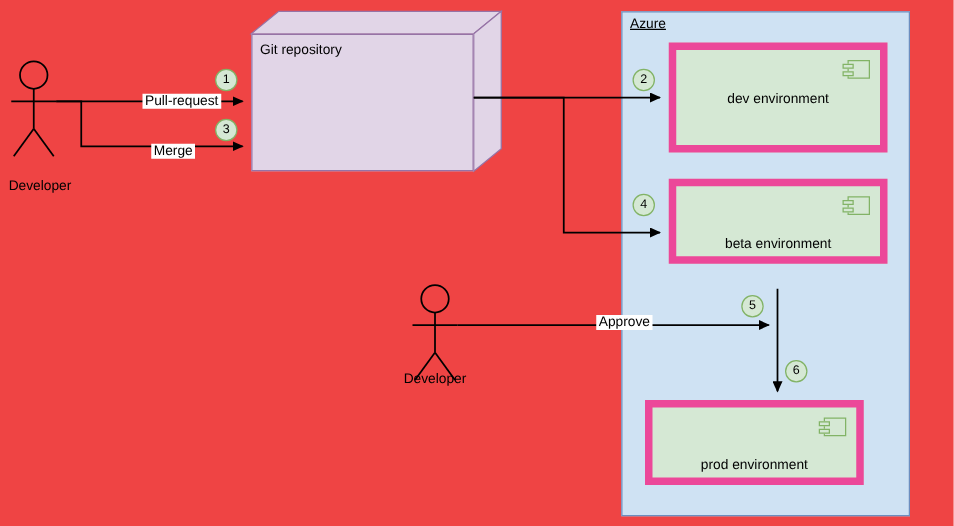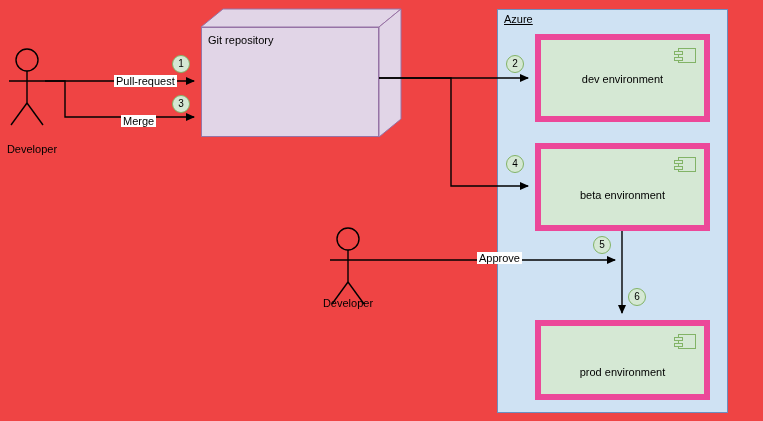--- a/index.html
+++ b/index.html
@@ -142,26 +142,26 @@
     <polygon points="379,27 401,9 401,119 379,137" fill="#e1d5e7" stroke="#9673a6" stroke-width="1"></polygon>
   </svg>
   <div class="git-front"></div>
   <div class="git-title">Git repository</div>
 
   <div class="env-box" style="left:535px; top:34px; width:175px; height:88px;">
     <div class="comp-icon"></div>
     <div class="env-label" style="top:32px;">dev environment</div>
   </div>
 
-  <div class="env-box" style="left:535px; top:143px; width:175px; height:88px;">
+  <div class="env-box" style="left:535px; top:143px; width:175px; height:68px;">
     <div class="comp-icon"></div>
     <div class="env-label" style="top:39px;">beta environment</div>
   </div>
 
-  <div class="env-box" style="left:535px; top:320px; width:175px; height:80px;">
+  <div class="env-box" style="left:516px; top:320px; width:175px; height:68px;">
     <div class="comp-icon"></div>
     <div class="env-label" style="top:39px;">prod environment</div>
   </div>
 
   <svg class="layer">
     <defs>
       <marker id="arrow" markerWidth="9" markerHeight="8" refX="8" refY="4" orient="auto" markerUnits="userSpaceOnUse">
         <path d="M0,0 L9,4 L0,8 z" fill="#000000"></path>
       </marker>
     </defs>

